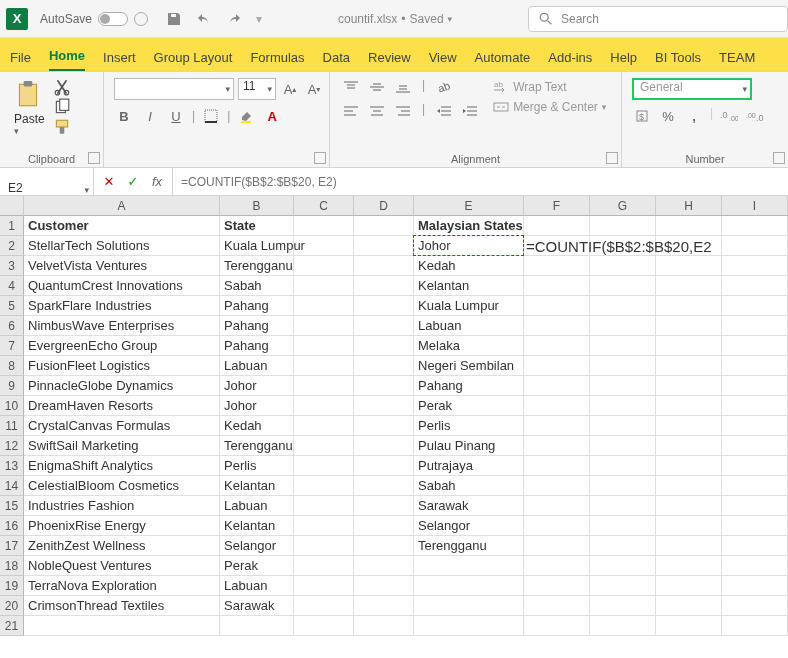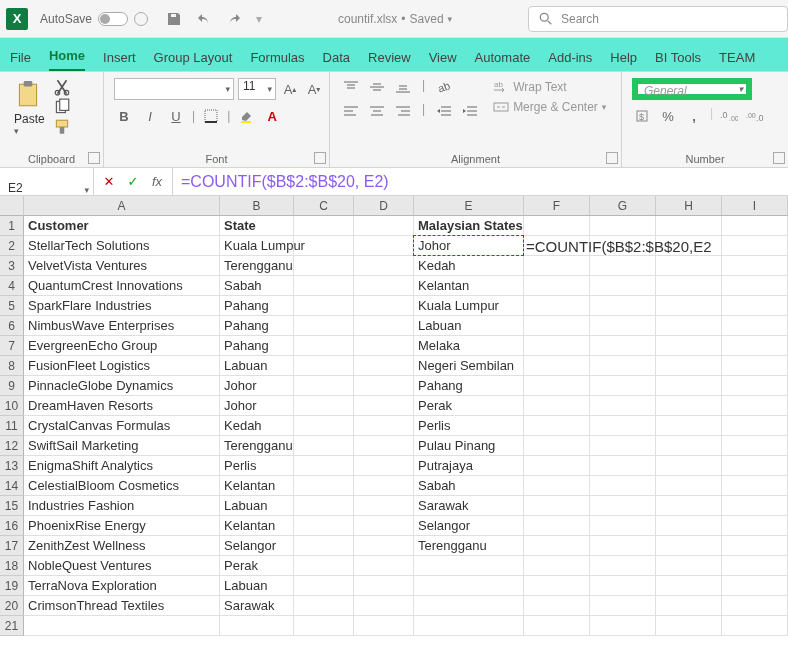--- a/index.html
+++ b/index.html
@@ -8,21 +8,21 @@
 .titlebar { height: 38px; background: #f5f5f5; display: flex; align-items: center; padding: 0 6px; border-bottom: 1px solid #e1e1e1; }
 .excel-logo { width: 22px; height: 22px; background: #107c41; color: #fff; font-weight: bold; display: flex; align-items: center; justify-content: center; border-radius: 2px; font-size: 13px; margin-right: 12px; }
 .autosave { display: flex; align-items: center; gap: 6px; color: #666; font-size: 12px; }
 .toggle { width: 30px; height: 14px; border: 1px solid #aaa; border-radius: 7px; position: relative; background: #fff; }
 .toggle::after { content: ""; position: absolute; left: 1px; top: 1px; width: 10px; height: 10px; border-radius: 50%; background: #aaa; }
 .qat { display: flex; align-items: center; gap: 14px; margin-left: 18px; }
 .qat-icon { width: 16px; height: 16px; fill: #888; }
 .titlecenter { flex: 1; text-align: center; color: #888; font-size: 12px; display:flex; align-items:center; justify-content:center; gap:4px;}
 .searchbox { width: 260px; height: 26px; background: #fff; border: 1px solid #ccc; border-radius: 4px; display: flex; align-items: center; padding: 0 10px; color: #888; gap: 8px; margin-left:auto; margin-right:-6px;}
 
-.tabs { height: 34px; background: #5eead4; display: flex; align-items: flex-end; padding: 0 10px; border-bottom: 1px solid #d4d4d4; gap: 18px; }
+.tabs { height: 34px; background: #fde047; display: flex; align-items: flex-end; padding: 0 10px; border-bottom: 1px solid #d4d4d4; gap: 18px; }
 .tab { font-size: 13px; padding-bottom: 6px; color: #444; cursor: pointer; }
 .tab.active { color: #107c41; border-bottom: 2px solid #107c41; font-weight: 600; }
 
 .ribbon { height: 96px; background: #f5f5f5; border-bottom: 1px solid #d4d4d4; display: flex; }
 .ribbon-group { border-right: 1px solid #d4d4d4; padding: 4px 10px 18px 10px; position: relative; display:flex; }
 .group-label { position: absolute; bottom: 2px; left: 0; right: 0; text-align: center; font-size: 11px; color: #666; }
 .group-launcher { position: absolute; bottom: 3px; right: 3px; width: 12px; height: 12px; border: 1px solid #aaa; }
 
 .clipboard-main { display: flex; gap: 4px; align-items:flex-start; }
 .paste-btn { display: flex; flex-direction: column; padding: 4px; cursor:pointer; }
@@ -38,31 +38,31 @@
 .fbtn { width: 20px; height: 20px; display:flex; align-items:center; justify-content:center; color:#666; font-size:13px; cursor:pointer;}
 .font-col { display:flex; flex-direction:column; padding-top:2px;}
 
 .align-col { display:flex; flex-direction:column; gap:6px; padding-top:2px;}
 .align-row { display:flex; gap:4px; }
 .align-btn { width:22px; height:18px; display:flex; align-items:center; justify-content:center; cursor:pointer; }
 .align-side { display:flex; flex-direction:column; gap:6px; margin-left:12px; padding-top:4px;}
 .wrap-row { display:flex; align-items:center; gap:4px; color:#999; font-size:12px;}
 
 .number-col { display:flex; flex-direction:column; gap:6px; padding-top:2px;}
-.number-combo { width: 120px; height: 22px; border: 6px solid #22c55e; background: #fff; padding: 0 18px 0 6px; color:#999; position:relative;font-style:italic;}
+.number-combo { width: 120px; height: 22px; border: 2px solid #22c55e; background: #fff; padding: 0 18px 0 6px; color:#999; position:relative;}
 .number-row { display:flex; gap:6px; }
 
 .formula-bar { height: 28px; display: flex; align-items: stretch; border-bottom: 1px solid #d4d4d4; }
 .namebox { width: 94px; border-right: 1px solid #d4d4d4; padding: 0 20px 0 8px; display:flex; align-items:flex-end; font-size:12px; position:relative;}
 .namebox-arrow { position:absolute; right:4px; font-size:9px; color:#666;}
 .fb-icons { display:flex; align-items:center; padding: 0 4px; gap:2px; border-right:1px solid #d4d4d4;}
 .fb-btn { width:22px; height:22px; display:flex; align-items:center; justify-content:center; color:#666; font-size:13px; cursor:pointer;}
 .fb-cancel { color:#c00; }
 .fb-confirm { color:#0a0; }
-.formula-input { flex:1; padding: 0 8px; display:flex; align-items:center; font-size:16px; color:#8b5cf6;}
+.formula-input { flex:1; padding: 0 8px; display:flex; align-items:center; font-size:12px; color:#737373;}
 
 .grid { display:grid; grid-template-columns: 24px 196px 74px 60px 60px 110px auto; font-size: 13px; }
 .corner { background:#e8e8e8; border-right:1px solid #ccc; border-bottom:1px solid #b7b7b7; height:20px;}
 .colhead { background:#e8e8e8; border-right:1px solid #ccc; border-bottom:1px solid #b7b7b7; height:20px; display:flex; align-items:center; justify-content:center; color:#555; font-size:12px;}
 .rowhead { background:#e8e8e8; border-right:1px solid #b7b7b7; border-bottom:1px solid #ccc; height:20px; display:flex; align-items:center; justify-content:center; color:#555; font-size:12px;}
 .extra-cols { background:#e8e8e8; border-bottom:1px solid #b7b7b7; height:20px; position:relative; display:flex;}
 .eh { border-right:1px solid #ccc; display:flex; align-items:center; justify-content:center; color:#555; font-size:12px;}
 .cell { border-right:1px solid #e0e0e0; border-bottom:1px solid #e0e0e0; height:20px; padding: 0 4px; display:flex; align-items:center; overflow:visible; white-space:nowrap;}
 .cell.bold { font-weight:bold; }
 .extra-cell { border-bottom:1px solid #e0e0e0; height:20px; position:relative; display:flex;}
@@ -181,21 +181,20 @@
             <svg width="14" height="14" viewBox="0 0 14 14">
               <path d="M3 8l5-5 4 4-5 5-4-1z" fill="#888"></path>
               <rect x="2" y="12" width="10" height="2" fill="#ffeb00"></rect>
             </svg>
           </span>
         <span class="fbtn">
             <span style="color:#c00; font-weight:bold;">A</span>
           </span>
       </div>
     </div>
-    <div class="group-label">Font</div>
     <div class="group-launcher"></div>
   </div>
 
   <div class="ribbon-group" style="width:292px;">
     <div style="display:flex;">
       <div class="align-col">
         <div class="align-row">
           <span class="align-btn">
               <svg width="16" height="14">
                 <line x1="1" y1="2" x2="15" y2="2" stroke="#666"></line>

